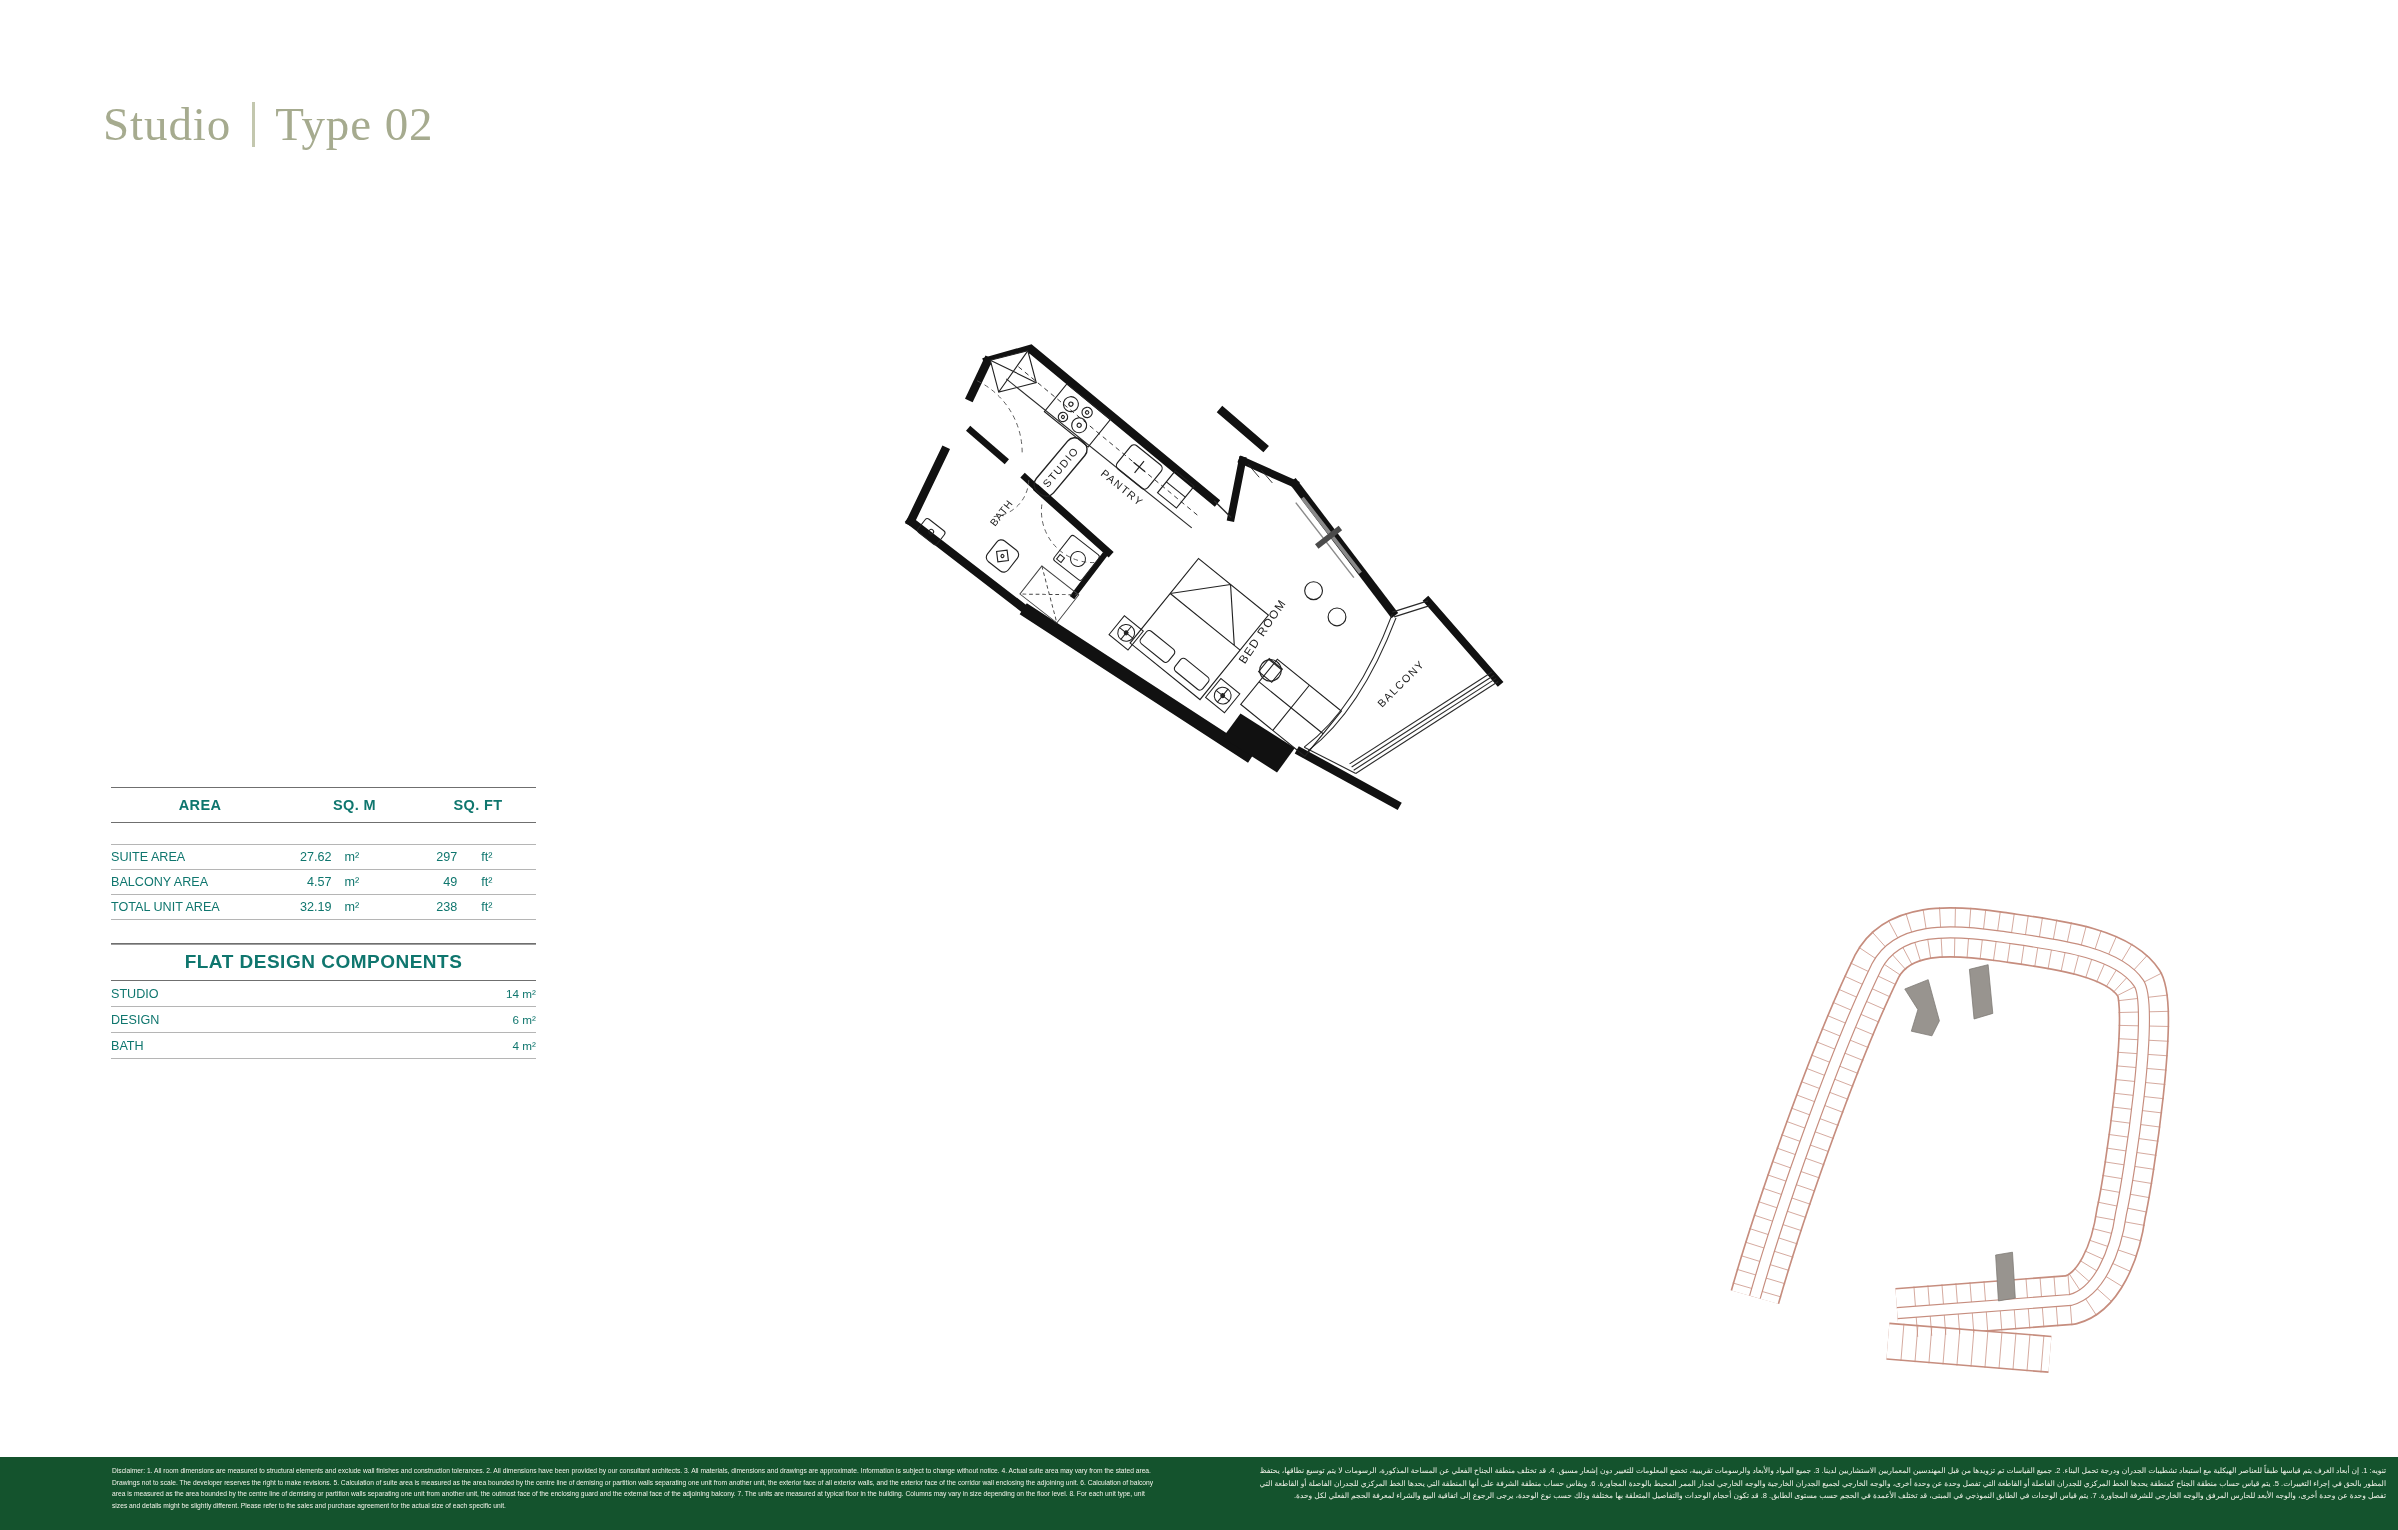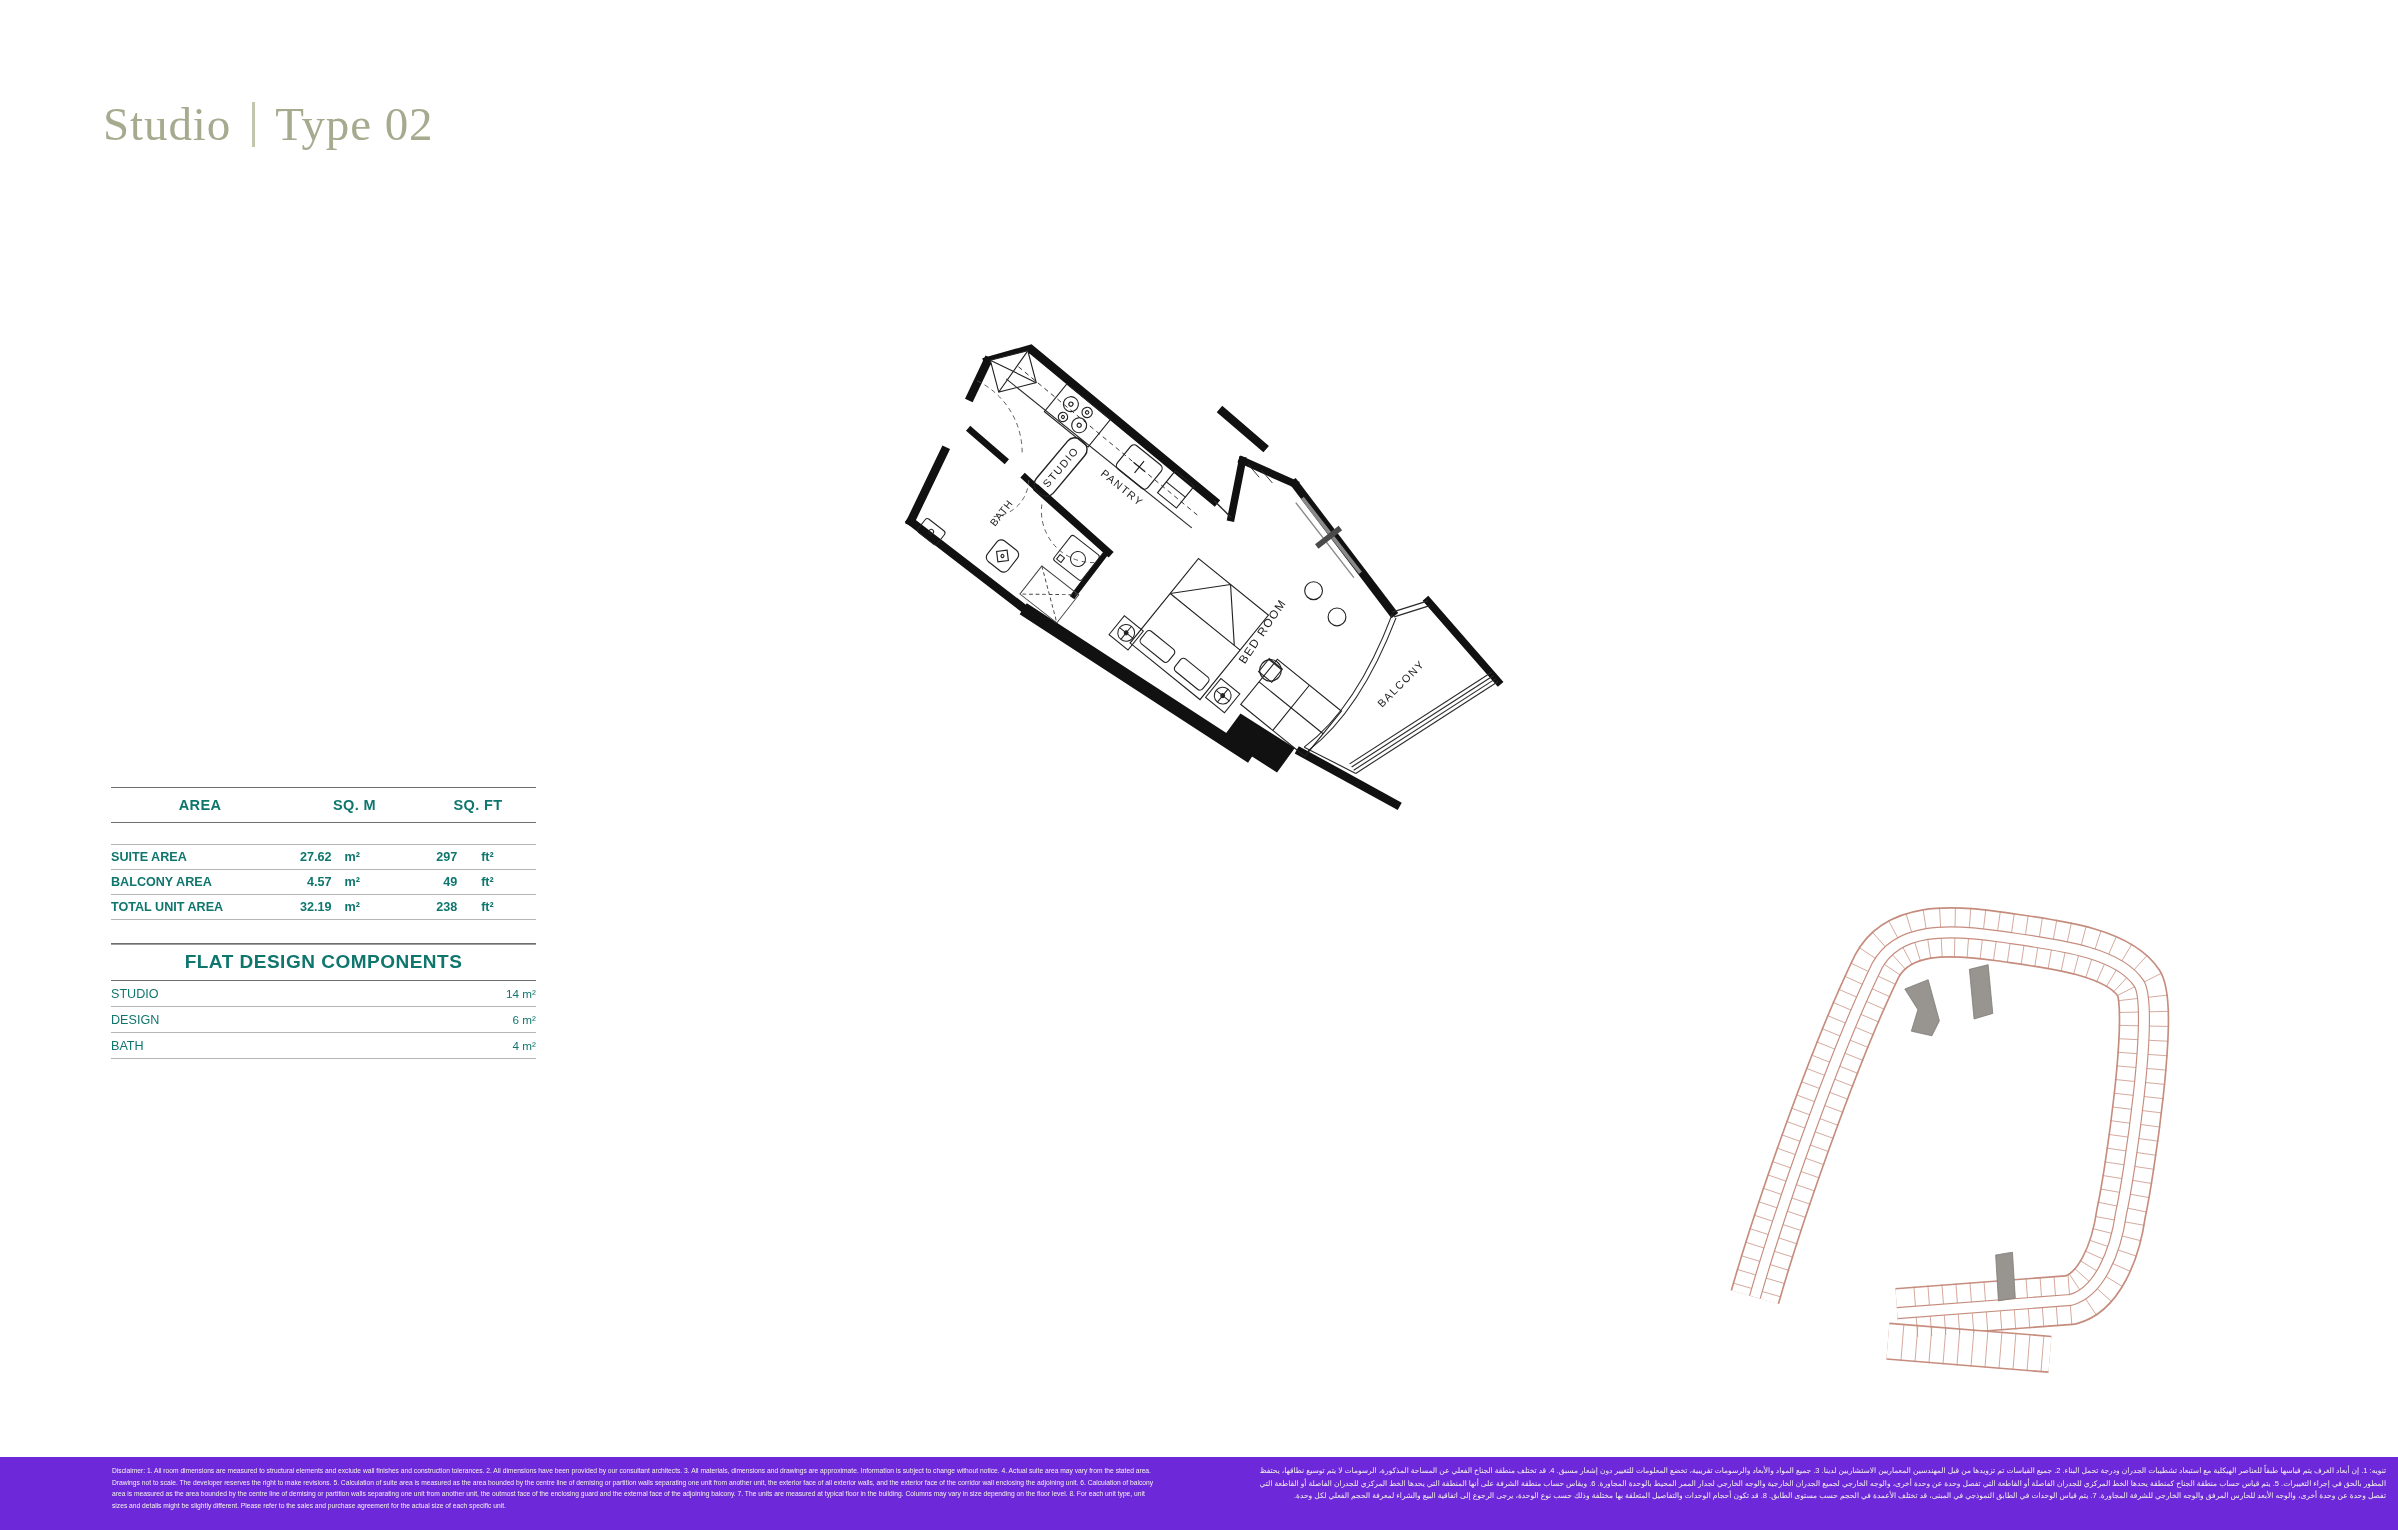--- a/index.html
+++ b/index.html
@@ -12,39 +12,39 @@
   
   .tbl{position:absolute;left:111px;width:425px;font-size:12.6px;color:#0f766e;}
   .tbl-area{top:787px;}
   .tbl-comp{top:943px;}
   .hdr-row{display:flex;align-items:center;height:34px;border-top:1.4px solid #6f6f6f;
            border-bottom:1.4px solid #6f6f6f;font-size:14.5px;font-weight:bold;letter-spacing:0.4px;}
   .hdr-row .c1{width:178px;text-align:center;}
   .hdr-row .c2{width:131px;text-align:center;}
   .hdr-row .c3{width:116px;text-align:center;}
   .spacer-row{height:20.6px;border-bottom:0.9px solid #b5b5b5;}
-  .data-row{display:flex;align-items:center;height:24px;border-bottom:0.9px solid #b5b5b5;font-weight:bold;}
+  .data-row{display:flex;align-items:center;height:24px;border-bottom:0.9px solid #b5b5b5;}
   .data-row .lbl{width:167px;text-align:left;}
   .data-row .v-sqm{width:58px;text-align:right;}
   .data-row .u-sqm{width:49px;text-align:left;padding-left:13px;}
   .data-row .v-sqft{width:66px;text-align:right;}
   .data-row .u-sqft{width:56px;text-align:left;padding-left:24px;}
   .tail-row{height:24px;border-bottom:0.9px solid #9d9d9d;}
   .comp-title{display:flex;align-items:center;justify-content:center;height:36px;
               border-top:1.4px solid #6f6f6f;border-bottom:1.4px solid #6f6f6f;
               font-size:19px;font-weight:bold;letter-spacing:0.5px;}
   .comp-row{display:flex;align-items:center;justify-content:space-between;height:25px;
             border-bottom:0.9px solid #b5b5b5;}
   .comp-row .val{font-size:11.7px;}
   
   .floorplan{position:absolute;left:890px;top:333px;width:656px;height:506px;}
   .siteplan{position:absolute;left:1724px;top:899px;width:665px;height:506px;}
   svg text{font-family:"Liberation Sans",sans-serif;fill:#1c1c1c;}
   
-  .footer{position:absolute;left:0;top:1457px;width:2399px;height:74px;background:#6d28d9;}
+  .footer{position:absolute;left:0;top:1457px;width:2399px;height:74px;background:#14532d;}
   .disc-en{position:absolute;left:112px;top:8.4px;width:1049px;font-size:6.7px;line-height:1.72;
            color:#f3f3ea;text-align:left;}
   .disc-ar{position:absolute;right:13px;top:8.4px;width:1129px;font-size:7.5px;line-height:1.62;
            color:#f3f3ea;direction:rtl;text-align:right;}
 </style>
 </head>
 <body>
 
 <div class="page">
 

